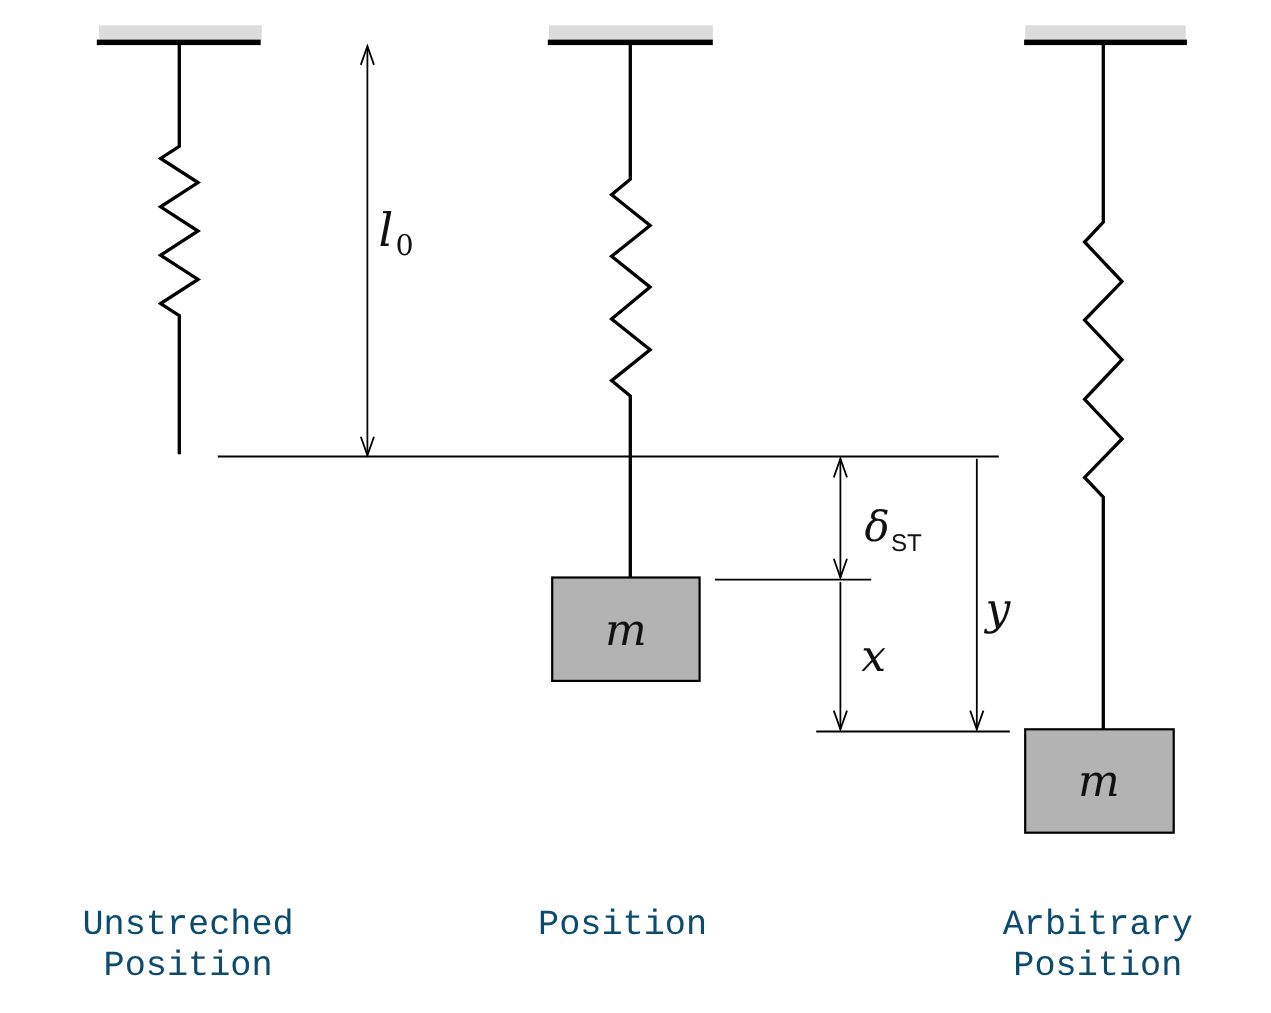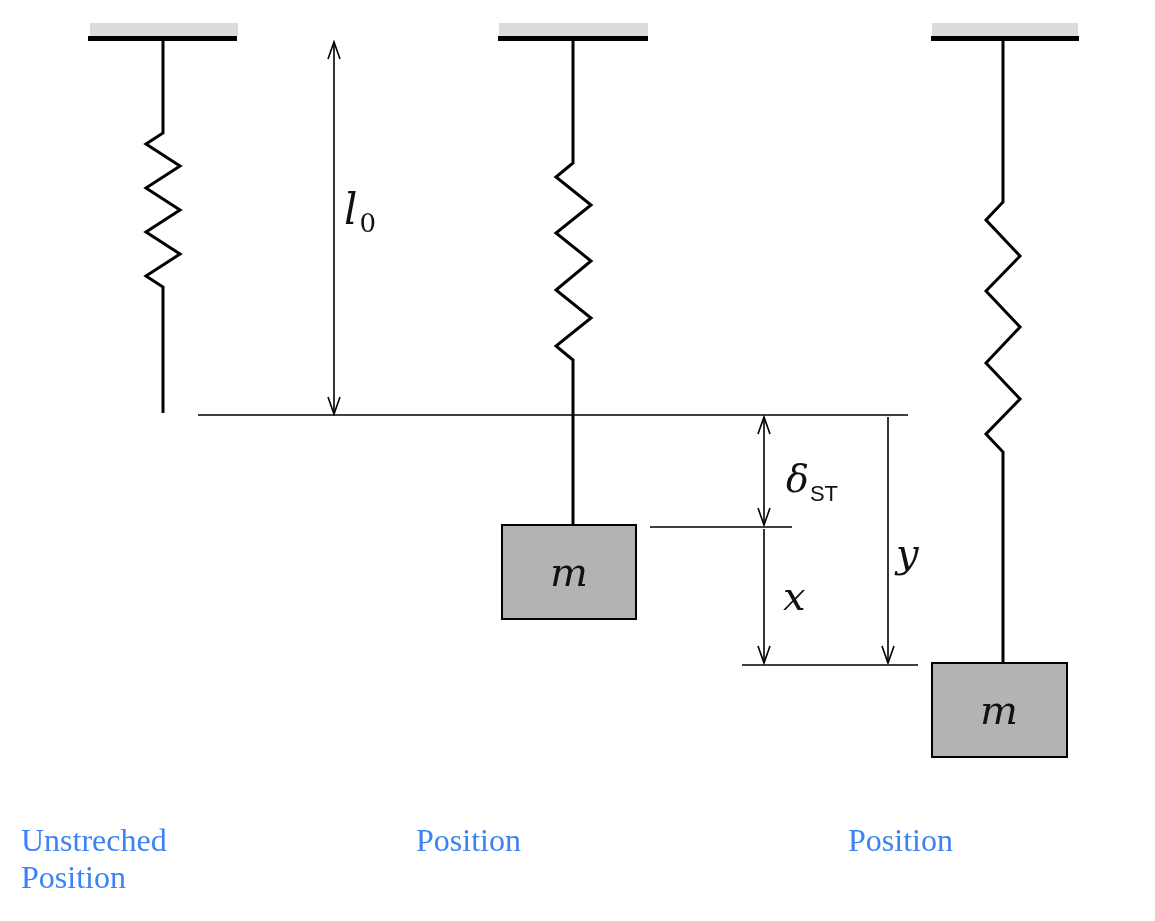--- a/index.html
+++ b/index.html
@@ -12,25 +12,25 @@
     width: 1155px;
     height: 921px;
     background: #ffffff;
     overflow: hidden;
     font-family: "Liberation Sans", sans-serif;
   }
   svg { display: block; }
   .caption {
     position: absolute;
     width: 300px;
-    text-align: left;
+    text-align: center;
     font-size: 32px;
     line-height: 37px;
-    color: #3b82f6;
-    font-family: Liberation Serif, serif;
+    color: #0c4a6e;
+    font-family: Liberation Mono, monospace;
   }
   .math {
     font-family: "DejaVu Serif", serif;
     font-style: italic;
   }
   .math-sub-serif {
     font-family: "DejaVu Serif", serif;
     font-style: normal;
   }
   .math-sub-sans {
@@ -99,16 +99,17 @@
   </svg>
 
   <div class="caption" style="left:21px; top:822px;">
     <div>Unstreched</div>
     <div>Position</div>
   </div>
   <div class="caption" style="left:416px; top:822px;">
     <div>Position</div>
   </div>
   <div class="caption" style="left:848px; top:822px;">
+    <div>Arbitrary</div>
     <div>Position</div>
   </div>
 
 </div>
 
 </body></html>

